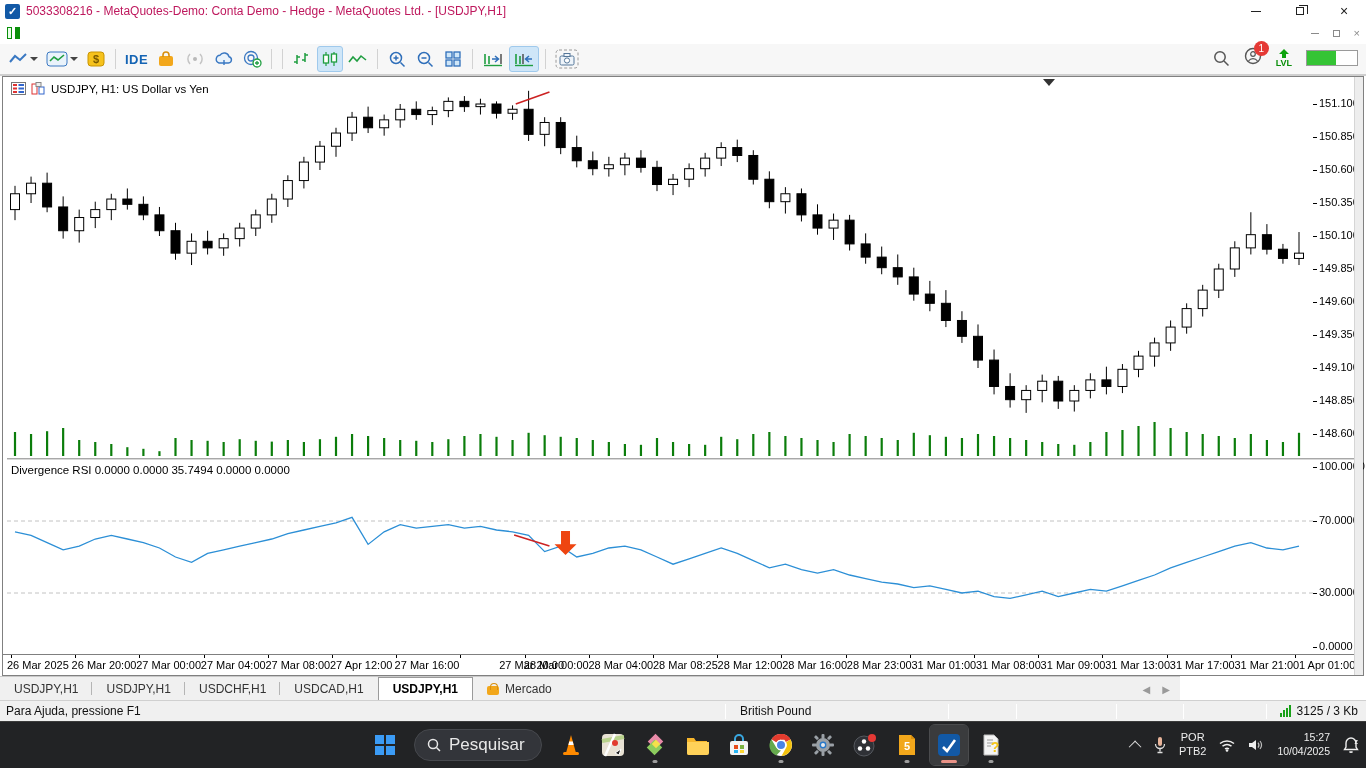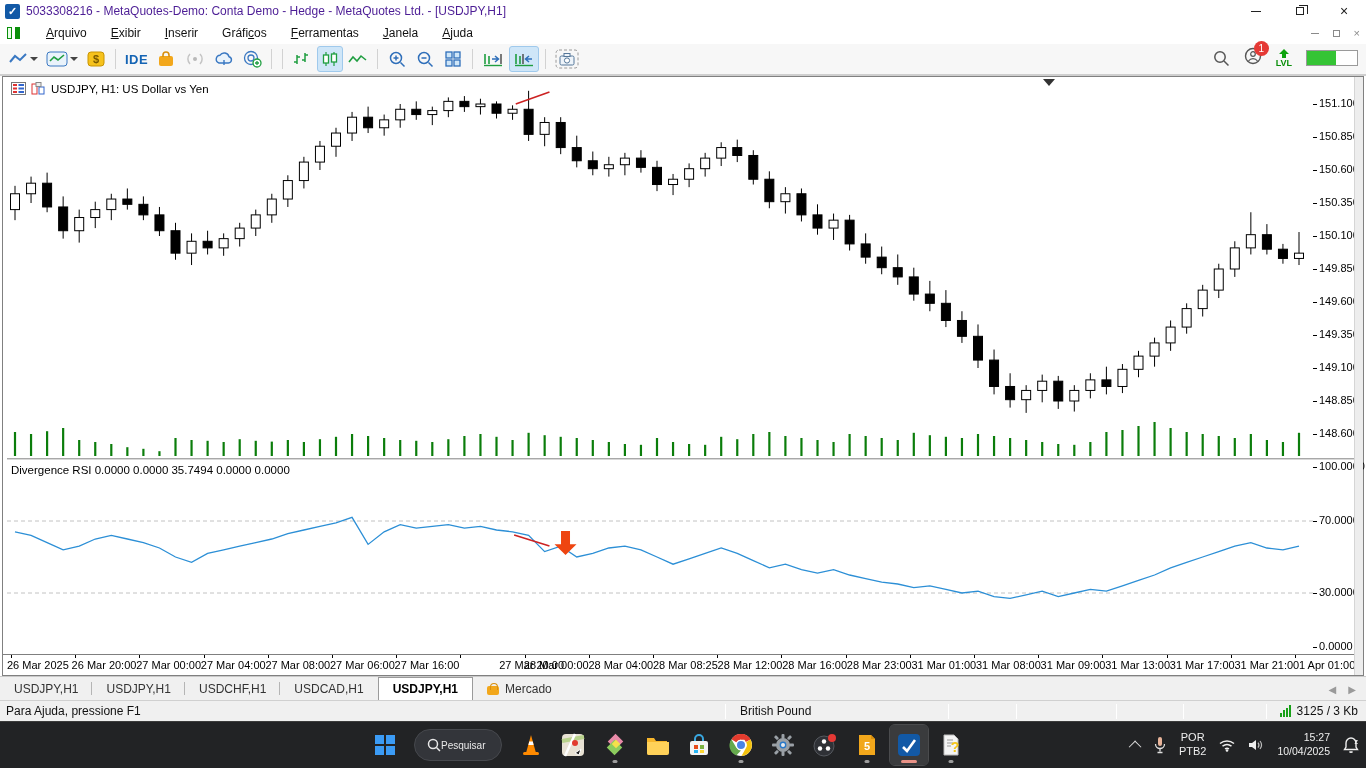--- a/index.html
+++ b/index.html
@@ -2,21 +2,21 @@
 <html><head>
 <meta charset="utf-8">
 <style>
   * { margin:0; padding:0; box-sizing:border-box; }
   html,body { width:1366px; height:768px; overflow:hidden; font-family:"Liberation Sans",sans-serif; background:#fff; }
   #screen { position:absolute; inset:0; width:1366px; height:768px; background:#fff; }
 
   
   .titlebar { position:absolute; left:0; top:0; width:1366px; height:22px; background:#ffffff; display:flex; align-items:center; }
   .app-ico { width:15px; height:15px; margin:0 6px 0 5px; background:#1259a6; border-radius:2px; color:#fff; font-size:11px; font-weight:bold; display:flex; align-items:center; justify-content:center; }
-  .title-text { font-size:12px; color:#4c1d95; }
+  .title-text { font-size:12px; color:#be185d; }
   .win-controls { position:absolute; right:0; top:0; height:22px; display:flex; }
   .win-btn { width:44px; height:22px; display:flex; align-items:center; justify-content:center; color:#222; font-size:12px; }
   .glyph-min { width:10px; height:1px; background:#222; display:inline-block; }
   .glyph-restore { width:8px; height:8px; border:1px solid #222; display:inline-block; position:relative; }
   .glyph-restore:before { content:""; position:absolute; left:2px; top:-3px; width:8px; height:8px; border:1px solid #222; border-left:none; border-bottom:none; }
   .glyph-close { font-size:14px; line-height:1; }
 
   
   .menubar { position:absolute; left:0; top:22px; width:1366px; height:22px; background:#ffffff; display:flex; align-items:center; }
   .menu-ico { width:18px; height:14px; margin:0 10px 0 6px; position:relative; }
@@ -57,21 +57,21 @@
   .ind-label { position:absolute; left:4px; top:4px; font-size:11.5px; color:#000; }
   .axis { position:absolute; left:1310px; top:0; width:42px; height:577px; font-size:11px; color:#000; }
   .axis .lbl { position:absolute; left:6px; white-space:nowrap; }
   .axis .tick { position:absolute; left:0; width:4px; height:1px; background:#000; }
   .vstrip { position:absolute; right:0; top:0; width:9px; height:598px; background:#ededed; border-left:1px solid #d5d5d5; }
   .timeaxis { position:absolute; left:0; top:577px; width:1354px; height:38px; border-top:1px solid #7f7f7f; font-size:11px; color:#000; }
   .timeaxis .tlbl { position:absolute; top:4px; white-space:nowrap; }
   .timeaxis .ttick { position:absolute; top:0; width:1px; height:3px; background:#000; }
 
   
-  .tabbar { position:absolute; left:0; top:676px; width:1366px; height:24px; background:#f0f0f0; border-top:1px solid #c9c9c9; display:flex; align-items:stretch; font-size:12px; color:#333; }
+  .tabbar { position:absolute; left:0; top:676px; width:1180px; height:24px; background:#f0f0f0; border-top:1px solid #c9c9c9; display:flex; align-items:stretch; font-size:12px; color:#333; }
   .tab { display:flex; align-items:center; padding:0 14px; position:relative; }
   .tab .vr { position:absolute; right:0; top:5px; height:13px; width:1px; background:#b5b5b5; }
   .tab.active { background:#ffffff; border:1px solid #9a9a9a; border-bottom:none; font-weight:bold; color:#000; margin-top:0; }
   .bag { width:12px; height:12px; position:relative; margin-right:6px; }
   .bag:before { content:""; position:absolute; left:0; top:3px; width:12px; height:9px; background:#f2a71b; border-radius:2px; }
   .bag:after { content:""; position:absolute; left:3px; top:0px; width:6px; height:6px; border:1.5px solid #d88f0e; border-bottom:none; border-radius:4px 4px 0 0; }
   .tab-scroll { position:absolute; right:10px; top:0; height:24px; display:flex; gap:12px; align-items:center; color:#9a9a9a; font-size:10px; }
 
   
   .statusbar { position:absolute; left:0; top:700px; width:1366px; height:22px; background:#f0f0f0; border-top:1px solid #d0d0d0; border-bottom:1px solid #3c3c3c; font-size:12px; color:#111; }
@@ -82,21 +82,21 @@
   .sigbars { display:flex; align-items:flex-end; gap:1px; height:12px; }
   .sigbars i { width:2px; background:#18a018; display:block; }
 
   
   .taskbar { position:absolute; left:0; top:722px; width:1366px; height:46px; background:#222325; display:flex; align-items:center; }
   .tb-center { position:absolute; left:366px; top:0; height:46px; display:flex; align-items:center; gap:4px; }
   .tk-slot { width:38px; height:40px; display:flex; flex-direction:column; align-items:center; justify-content:center; position:relative; border-radius:5px; }
   .tk-slot.active { background:#3a3b3d; outline:1px solid #4a4b4d; }
   .tk-dot { position:absolute; bottom:2px; left:50%; transform:translateX(-50%); width:5px; height:3px; border-radius:2px; background:#9d9d9d; }
   .tk-line { position:absolute; bottom:2px; left:50%; transform:translateX(-50%); width:16px; height:3px; border-radius:2px; background:#e99287; }
-  .search-pill { height:32px; background:#33353a; border:1px solid #46484d; border-radius:16px; display:flex; align-items:center; padding:0 16px 0 12px; color:#e8e8e8; font-size:10px; margin:0 6px; }
+  .search-pill { height:32px; background:#33353a; border:1px solid #46484d; border-radius:16px; display:flex; align-items:center; padding:0 16px 0 12px; gap:8px; color:#e8e8e8; font-size:17px; margin:0 6px; }
   .tray { position:absolute; right:6px; top:0; height:46px; display:flex; align-items:center; gap:12px; color:#eee; }
   .tray .txt2 { font-size:11px; line-height:1.25; text-align:center; }
   .tray .clock { font-size:10.5px; line-height:1.3; text-align:right; }
   .chev { width:9px; height:9px; border-left:1.5px solid #ddd; border-top:1.5px solid #ddd; transform:rotate(45deg) translateY(2px); }
 </style>
 </head>
 <body>
 
 <div id="screen">
 
@@ -111,29 +111,20 @@
           <span class="glyph-restore"></span>
         </div>
       <div class="win-btn glyph-close">×</div>
     </div>
   </div>
 
   <div class="menubar">
     <div class="menu-ico">
         <span></span>
         <span></span>
-      </div>
-    <div id="menu-items" style="display:flex;">
-        <div class="menu-item"><u>A</u>rquivo</div>
-        <div class="menu-item"><u>E</u>xibir</div>
-        <div class="menu-item"><u>I</u>nserir</div>
-        <div class="menu-item">Gráfi<u>c</u>os</div>
-        <div class="menu-item"><u>F</u>erramentas</div>
-        <div class="menu-item"><u>J</u>anela</div>
-        <div class="menu-item"><u>A</u>juda</div>
       </div>
   </div>
   <div class="child-controls">
     <span class="c">
         <span class="cglyph-min"></span>
       </span>
     <span class="c">
         <span class="cglyph-restore"></span>
       </span>
     <span class="c">×</span>
@@ -609,21 +600,21 @@
         <div class="tlbl" style="left: 4px;">26 Mar 2025</div>
         <span class="ttick" style="left: 72.2px;"></span>
         <div class="tlbl" style="left: 68.6px;">26 Mar 20:00</div>
         <span class="ttick" style="left: 136.4px;"></span>
         <div class="tlbl" style="left: 133.2px;">27 Mar 00:00</div>
         <span class="ttick" style="left: 200.6px;"></span>
         <div class="tlbl" style="left: 197.8px;">27 Mar 04:00</div>
         <span class="ttick" style="left: 264.8px;"></span>
         <div class="tlbl" style="left: 262.4px;">27 Mar 08:00</div>
         <span class="ttick" style="left: 329px;"></span>
-        <div class="tlbl" style="left: 327px;">27 Mar 06:00</div>
+        <div class="tlbl" style="left: 327px;">27 Apr 12:00</div>
         <span class="ttick" style="left: 393.2px;"></span>
         <div class="tlbl" style="left: 391.6px;">27 Mar 16:00</div>
         <span class="ttick" style="left: 457.4px;"></span>
         <div class="tlbl" style="left: 456.2px; padding-left: 40px;">27 Mar 20:00</div>
         <span class="ttick" style="left: 521.6px;"></span>
         <div class="tlbl" style="left: 520.8px;">28 Mar 00:00</div>
         <span class="ttick" style="left: 585.8px;"></span>
         <div class="tlbl" style="left: 585.4px;">28 Mar 04:00</div>
         <span class="ttick" style="left: 650px;"></span>
         <div class="tlbl" style="left: 650px;">28 Mar 08:25</div>

